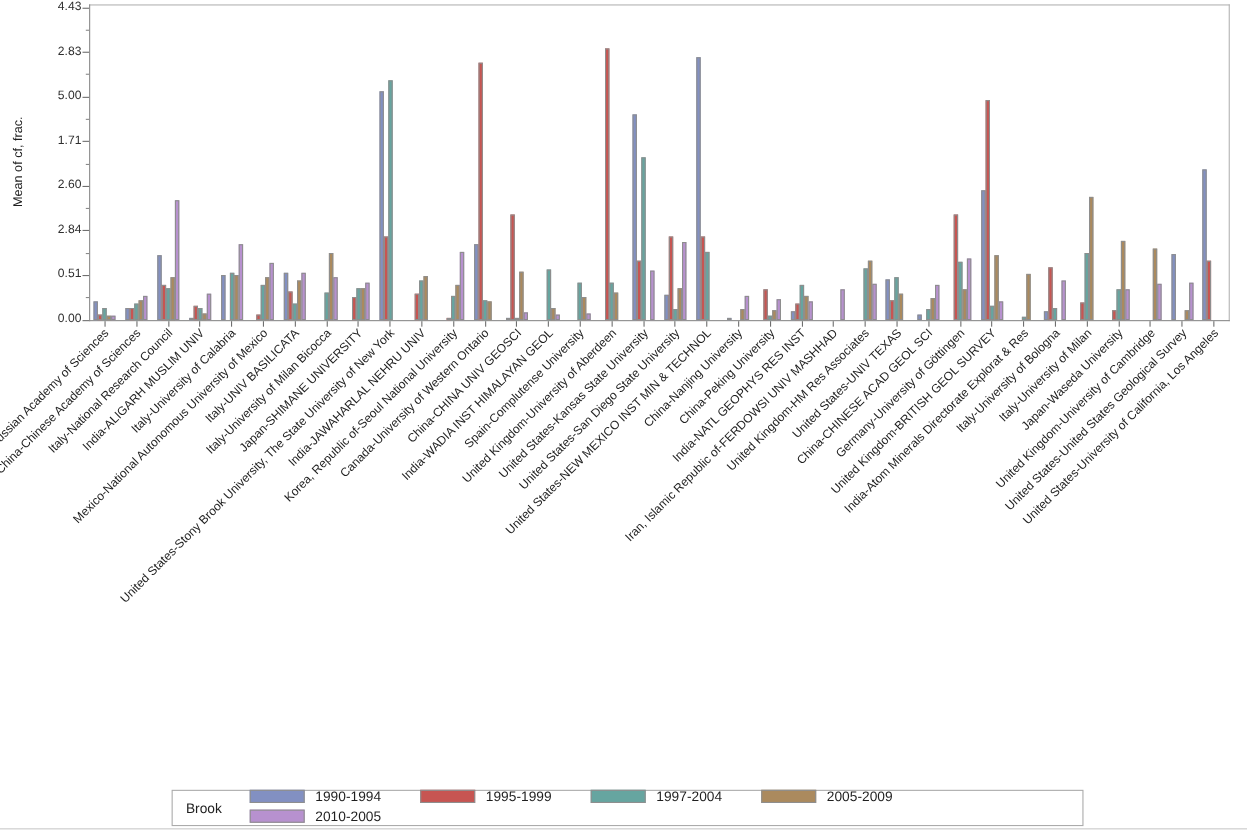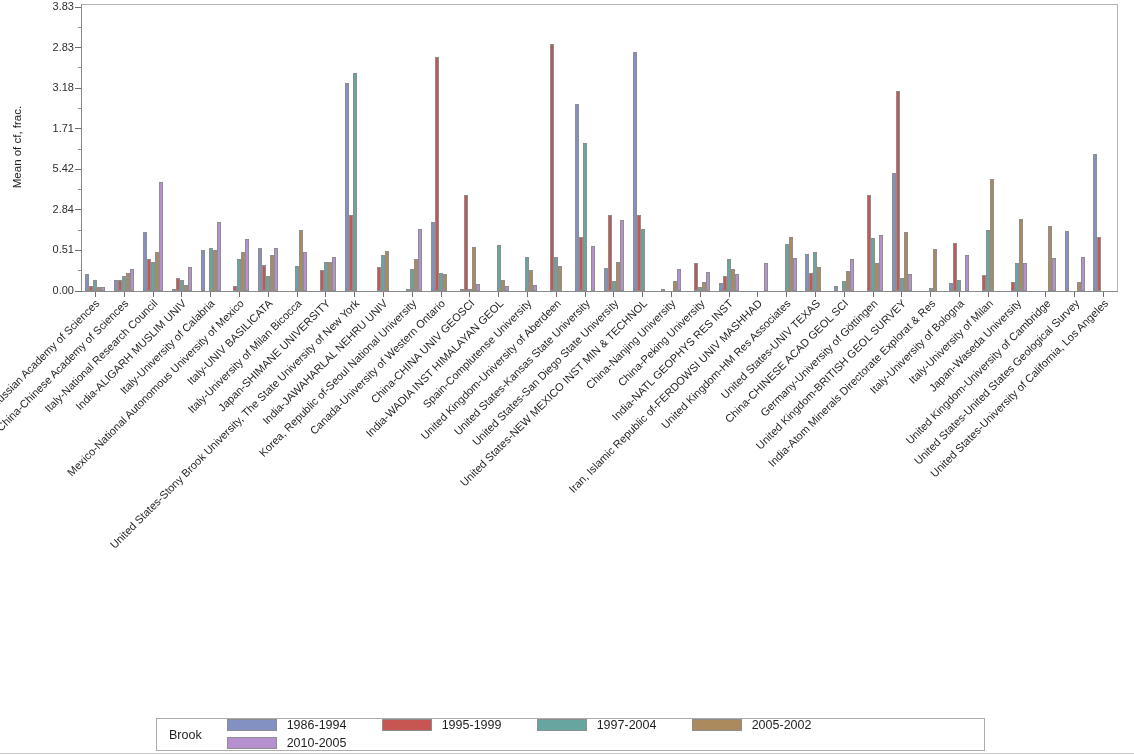--- a/index.html
+++ b/index.html
@@ -35,29 +35,29 @@
   <div class="axis-left" style="left:81px;top:4px;width:1px;height:288px;"></div>
   <div class="axis-bottom" style="left:81px;top:291px;width:1037px;height:1px;"></div>
   <div id="plot">
       <div class="ytick" style="left: 75px; top: 290.5px;"></div>
       <div class="ylab" style="left: 32px; top: 284px;">0.00</div>
       <div class="ytick" style="left: 75px; top: 249.93px;"></div>
       <div class="ylab" style="left: 32px; top: 243.43px;">0.51</div>
       <div class="ytick" style="left: 75px; top: 209.36px;"></div>
       <div class="ylab" style="left: 32px; top: 202.86px;">2.84</div>
       <div class="ytick" style="left: 75px; top: 168.79px;"></div>
-      <div class="ylab" style="left: 32px; top: 162.29px;">5.42</div>
+      <div class="ylab" style="left: 32px; top: 162.29px;">2.60</div>
       <div class="ytick" style="left: 75px; top: 128.22px;"></div>
       <div class="ylab" style="left: 32px; top: 121.72px;">1.71</div>
       <div class="ytick" style="left: 75px; top: 87.65px;"></div>
-      <div class="ylab" style="left: 32px; top: 81.15px;">3.18</div>
+      <div class="ylab" style="left: 32px; top: 81.15px;">5.00</div>
       <div class="ytick" style="left: 75px; top: 47.08px;"></div>
       <div class="ylab" style="left: 32px; top: 40.58px;">2.83</div>
       <div class="ytick" style="left: 75px; top: 6.51px;"></div>
-      <div class="ylab" style="left: 32px; top: 0.0099999px;">3.83</div>
+      <div class="ylab" style="left: 32px; top: 0.0099999px;">4.43</div>
       <div class="ytick minor" style="left: 78px; top: 270.215px;"></div>
       <div class="ytick minor" style="left: 78px; top: 229.645px;"></div>
       <div class="ytick minor" style="left: 78px; top: 189.075px;"></div>
       <div class="ytick minor" style="left: 78px; top: 148.505px;"></div>
       <div class="ytick minor" style="left: 78px; top: 107.935px;"></div>
       <div class="ytick minor" style="left: 78px; top: 67.365px;"></div>
       <div class="ytick minor" style="left: 78px; top: 26.795px;"></div>
       <div class="xtick" style="left: 94.9px; top: 292px;"></div>
       <div class="xlab" style="right: 1040.6px; top: 297px;">Russian Federation-Russian Academy of Sciences</div>
       <div class="bar" style="left: 85.4px; top: 274px; width: 4px; height: 17px; background: rgb(130, 144, 194);"></div>
@@ -262,29 +262,29 @@
       <div class="xtick" style="left: 1102.9px; top: 292px;"></div>
       <div class="xlab" style="right: 32.6px; top: 297px;">United States-University of California, Los Angeles</div>
       <div class="bar" style="left: 1093.4px; top: 154px; width: 4px; height: 137px; background: rgb(130, 144, 194);"></div>
       <div class="bar" style="left: 1097.4px; top: 237px; width: 4px; height: 54px; background: rgb(199, 85, 82);"></div>
     </div>
 
   <div id="legend">
     <span class="ltitle">Brook</span>
     <span id="legend-entries"><span class="lentry">
           <span class="lswatch" style="background: rgb(130, 144, 194);"></span>
-          <span class="llabel">1986-1994</span>
+          <span class="llabel">1990-1994</span>
         </span><span class="lentry">
           <span class="lswatch" style="background: rgb(199, 85, 82);"></span>
           <span class="llabel">1995-1999</span>
         </span><span class="lentry">
           <span class="lswatch" style="background: rgb(102, 165, 160);"></span>
           <span class="llabel">1997-2004</span>
         </span><span class="lentry">
           <span class="lswatch" style="background: rgb(171, 138, 94);"></span>
-          <span class="llabel">2005-2002</span>
+          <span class="llabel">2005-2009</span>
         </span><span class="lentry">
           <span class="lswatch" style="background: rgb(183, 145, 207);"></span>
           <span class="llabel">2010-2005</span>
         </span></span>
   </div>
   <div id="bottom-rule"></div>
 </div>
 
 </body></html>

